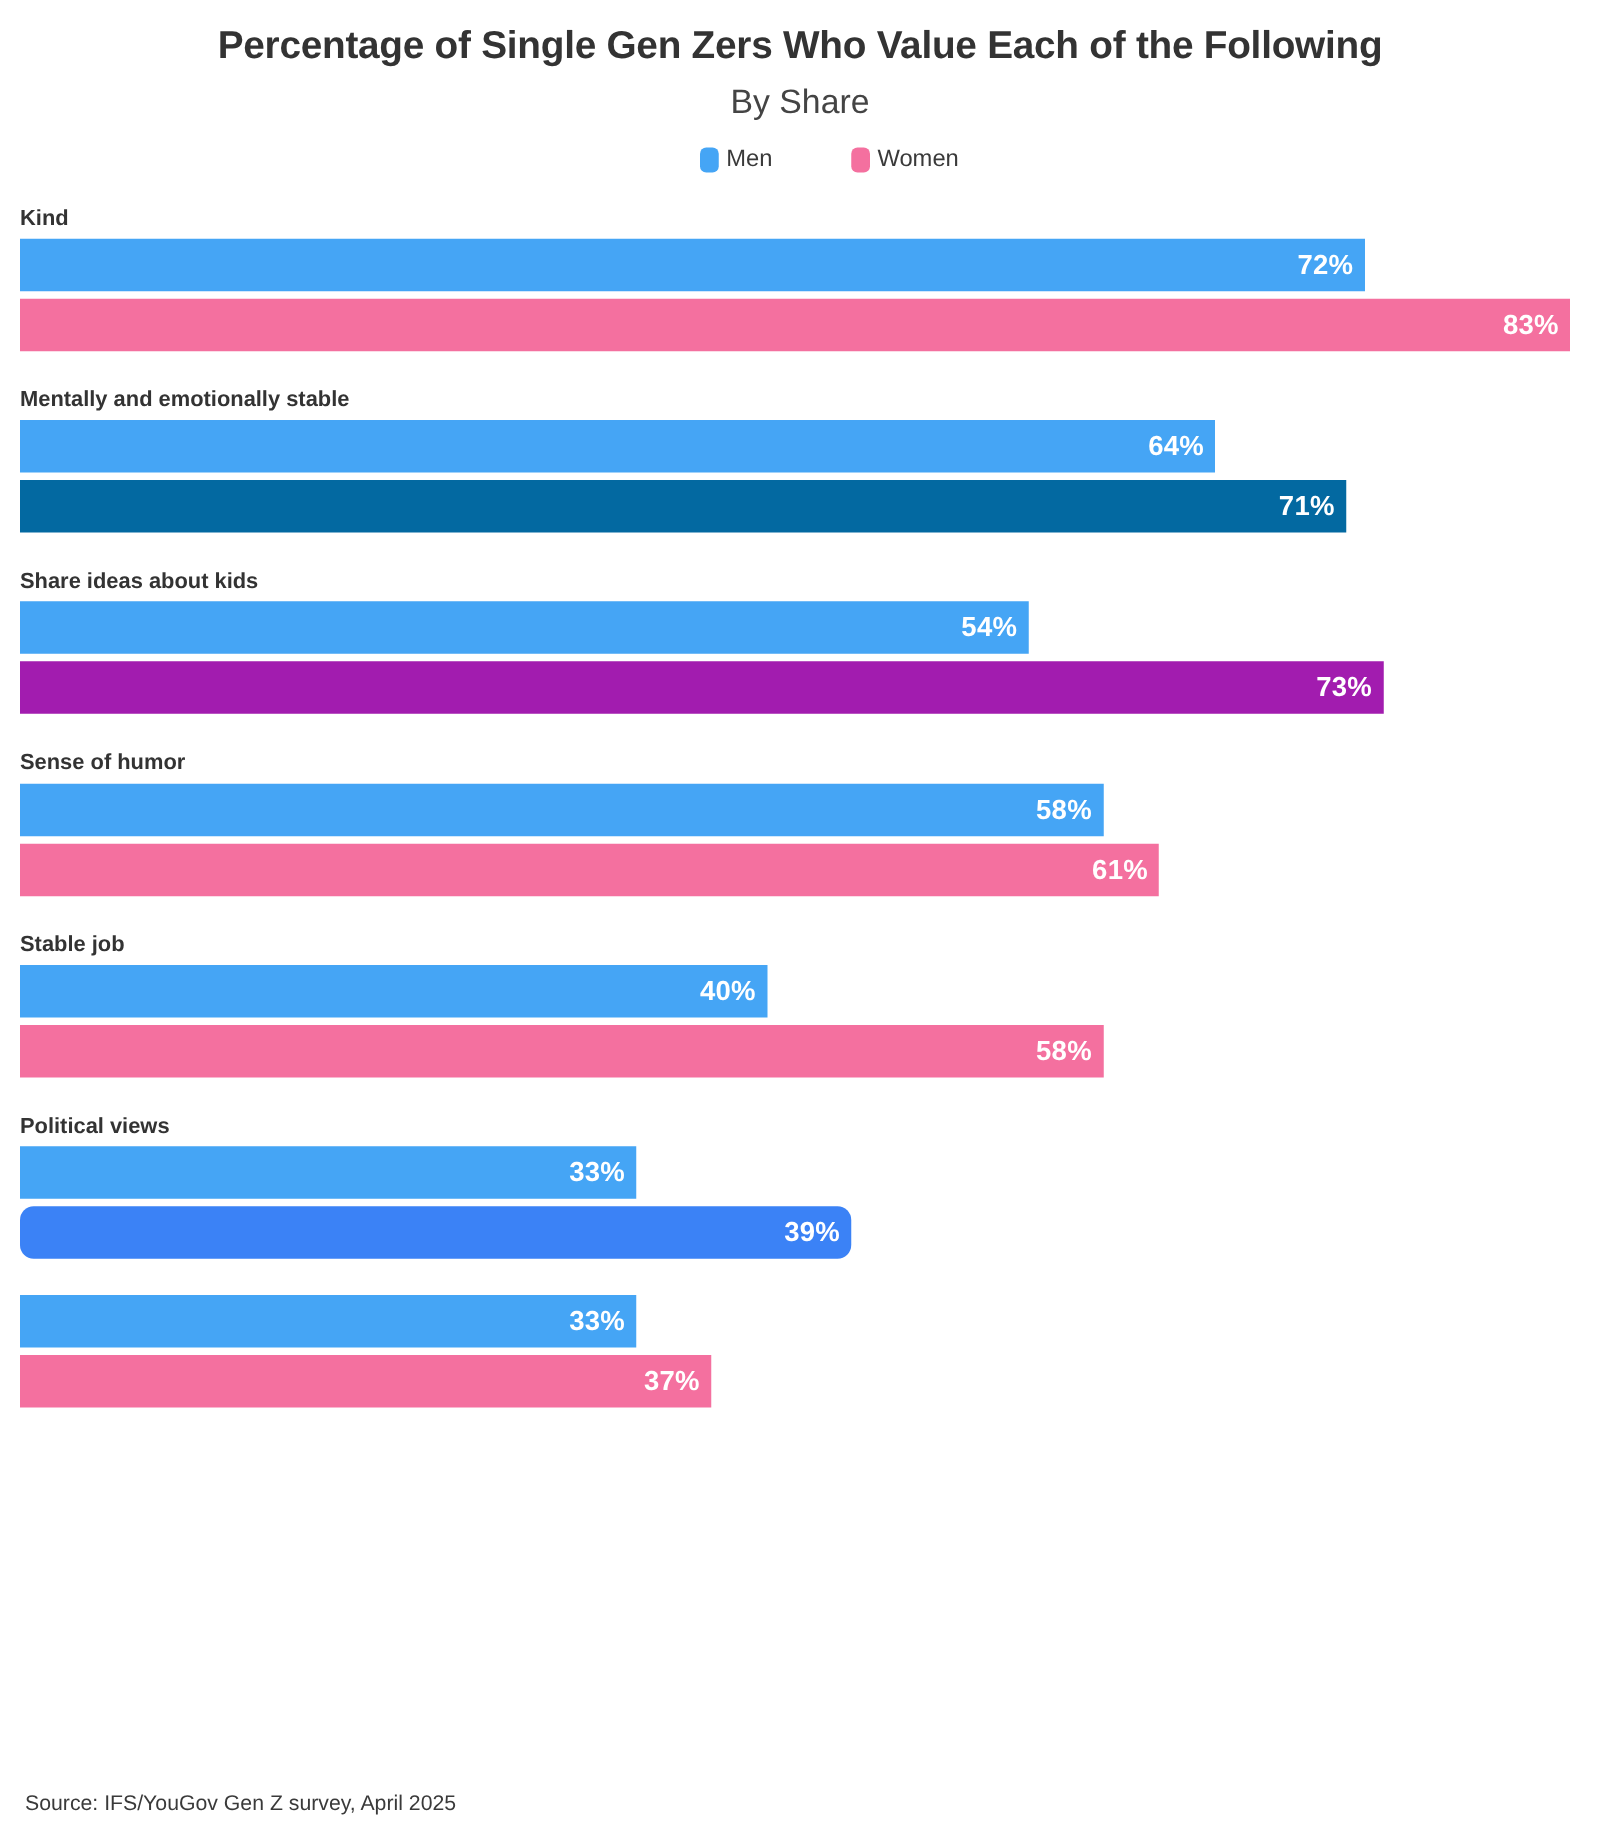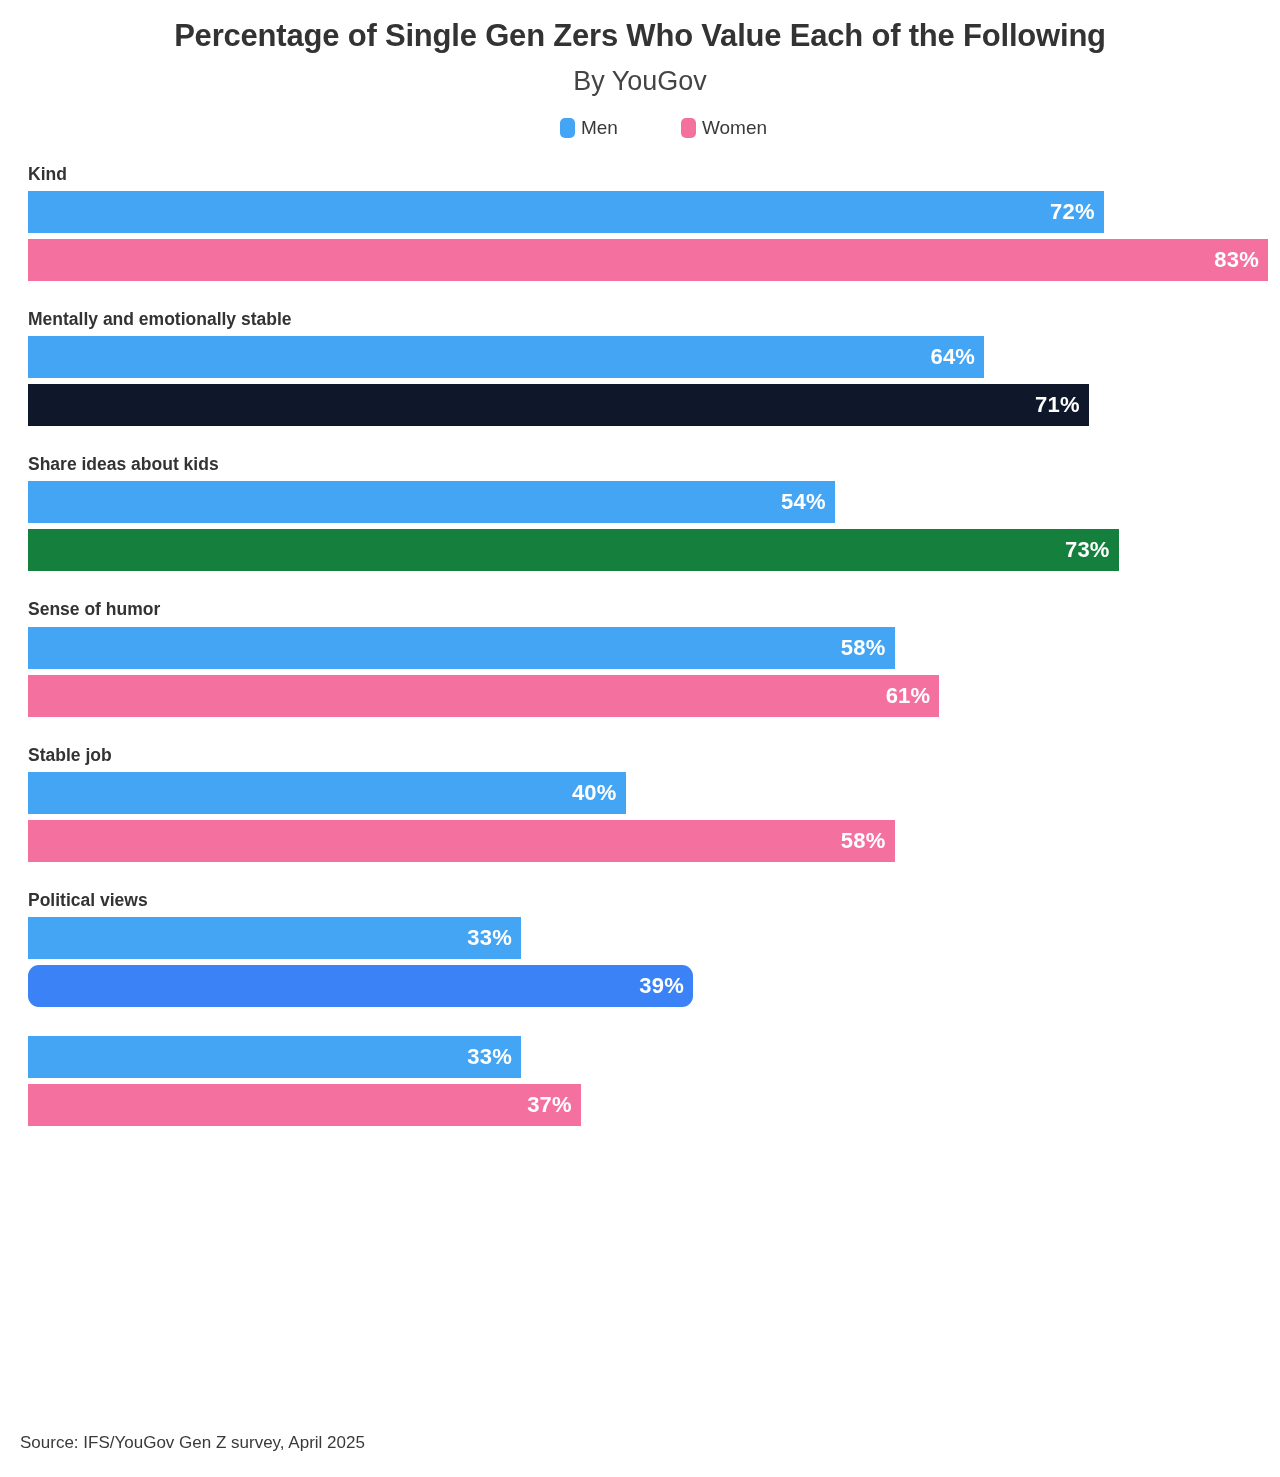--- a/index.html
+++ b/index.html
@@ -65,21 +65,21 @@
   }
   .legend-label {
     font-size: 19px;
     color: #3a3a3a;
   }
 
   
   .plot {
     position: relative;
     margin-top: 26px;
-    padding-left: 28px;
+    padding-left: 16px;
     padding-right: 20px;
   }
   .group {
     margin-bottom: 29px;
   }
   .group:last-child {
     margin-bottom: 0;
   }
   .group-label {
     font-size: 17.5px;
@@ -124,21 +124,21 @@
     margin: 0;
   }
 </style>
 </head>
 <body>
 
 <div class="page">
 
   <div class="header">
     <h1 class="chart-title">Percentage of Single Gen Zers Who Value Each of the Following</h1>
-    <h2 class="chart-subtitle">By YouGov</h2>
+    <h2 class="chart-subtitle">By Share</h2>
 
     <div class="legend">
       <div class="legend-item">
         <span class="legend-swatch" style="background: rgb(69, 165, 245);"></span>
         <span class="legend-label">Men</span>
       </div>
       <div class="legend-item">
         <span class="legend-swatch" style="background: rgb(244, 112, 159);"></span>
         <span class="legend-label">Women</span>
       </div>
@@ -160,34 +160,34 @@
         </div>
       </div>
       <div class="group">
         <div class="group-label">Mentally and emotionally stable</div>
         <div class="bar-row">
           <div class="bar" style="background: rgb(69, 165, 245); width: 956.145px; text-align: right;">
             <span class="bar-value">64%</span>
           </div>
         </div>
         <div class="bar-row">
-          <div class="bar" style="background: #0f172a; width: 1060.72px;">
+          <div class="bar" style="background: #0369a1; width: 1060.72px;">
             <span class="bar-value">71%</span>
           </div>
         </div>
       </div>
       <div class="group">
         <div class="group-label">Share ideas about kids</div>
         <div class="bar-row">
           <div class="bar" style="background: rgb(69, 165, 245); width: 806.747px;">
             <span class="bar-value">54%</span>
           </div>
         </div>
         <div class="bar-row">
-          <div class="bar" style="background: #15803d; width: 1090.6px;">
+          <div class="bar" style="background: #a21caf; width: 1090.6px;">
             <span class="bar-value">73%</span>
           </div>
         </div>
       </div>
       <div class="group">
         <div class="group-label">Sense of humor</div>
         <div class="bar-row">
           <div class="bar" style="background: rgb(69, 165, 245); width: 866.506px;">
             <span class="bar-value">58%</span>
           </div>

